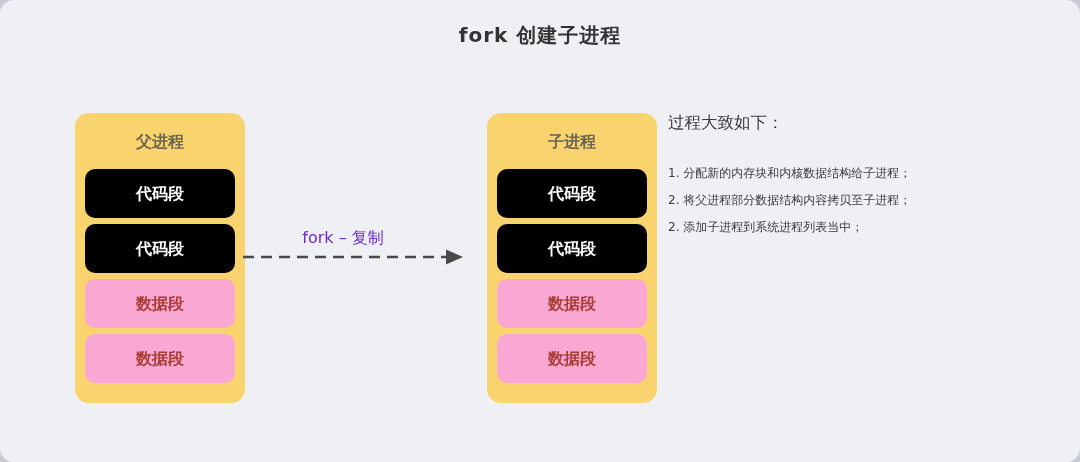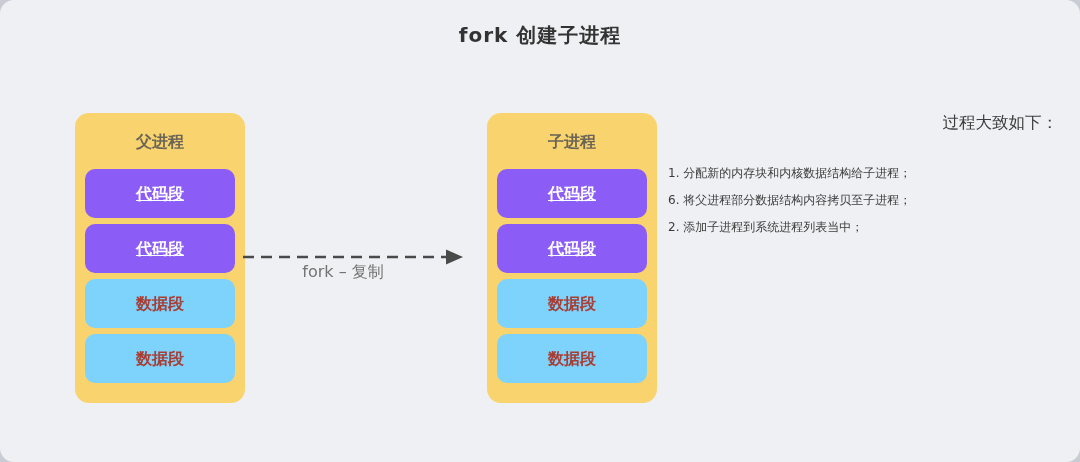--- a/index.html
+++ b/index.html
@@ -7,29 +7,29 @@
 
   .title{position:absolute;top:22px;left:0;width:100%;text-align:center;
          font-size:20px;font-weight:bold;color:#333;letter-spacing:1px;}
 
   .box{position:absolute;top:113px;width:170px;height:290px;background:#f9d36d;border-radius:14px;}
   .box.parent{left:75px;}
   .box.child{left:462px;margin-left:25px;}
   .box-label{height:56px;line-height:58px;text-align:center;font-size:16px;font-weight:bold;color:#6b6557;}
   .seg{margin:0 10px 6px 10px;height:49px;border-radius:10px;text-align:center;line-height:49px;
        font-size:16px;font-weight:bold;}
-  .seg.code{background:#8b5cf6;color:#ffffff;text-decoration:underline;}
-  .seg.data{background:#7dd3fc;color:#a83d34;}
+  .seg.code{background:#000000;color:#ffffff;}
+  .seg.data{background:#f9a8d4;color:#a83d34;}
 
   .arrow-label{position:absolute;left:245px;top:228px;width:196px;text-align:center;
-               font-size:16px;color:#737373;margin-top:34px;}
+               font-size:16px;color:#6d28d9;}
   .arrow-svg{position:absolute;left:243px;top:246px;}
 
   .desc{position:absolute;left:668px;top:112px;width:390px;color:#3c3c3c;}
-  .desc-heading{font-size:16.5px;margin-bottom:26px;text-align:right;}
+  .desc-heading{font-size:16.5px;margin-bottom:26px;}
   .desc-step{font-size:12px;line-height:27px;white-space:nowrap;}
 
   .watermark{position:absolute;left:798px;top:383px;width:270px;height:72px;}
   .wm-slash{position:absolute;left:4px;top:6px;}
   .wm-bird{position:absolute;left:44px;top:10px;}
   .wm-name{position:absolute;left:92px;top:12px;font-size:24px;font-weight:bold;color:#1e1e1e;letter-spacing:1px;}
   .wm-credit{position:absolute;left:104px;top:52px;font-size:10px;color:#c5b87f;letter-spacing:1px;}
 </style>
 </head>
 <body>
@@ -56,18 +56,18 @@
 
   <div class="arrow-label">fork – 复制</div>
   <svg class="arrow-svg" width="222" height="22" viewBox="0 0 222 22">
     <line x1="0" y1="11" x2="203" y2="11" stroke="#4a4a4a" stroke-width="2.5" stroke-dasharray="11 7"></line>
     <polygon points="203,3.5 220,11 203,18.5" fill="#4a4a4a"></polygon>
   </svg>
 
   <div class="desc">
     <div class="desc-heading">过程大致如下：</div>
     <div class="desc-step">1. 分配新的内存块和内核数据结构给子进程；</div>
-    <div class="desc-step">6. 将父进程部分数据结构内容拷贝至子进程；</div>
+    <div class="desc-step">2. 将父进程部分数据结构内容拷贝至子进程；</div>
     <div class="desc-step">2. 添加子进程到系统进程列表当中；</div>
   </div>
 
 
 </div>
 
 </body></html>

